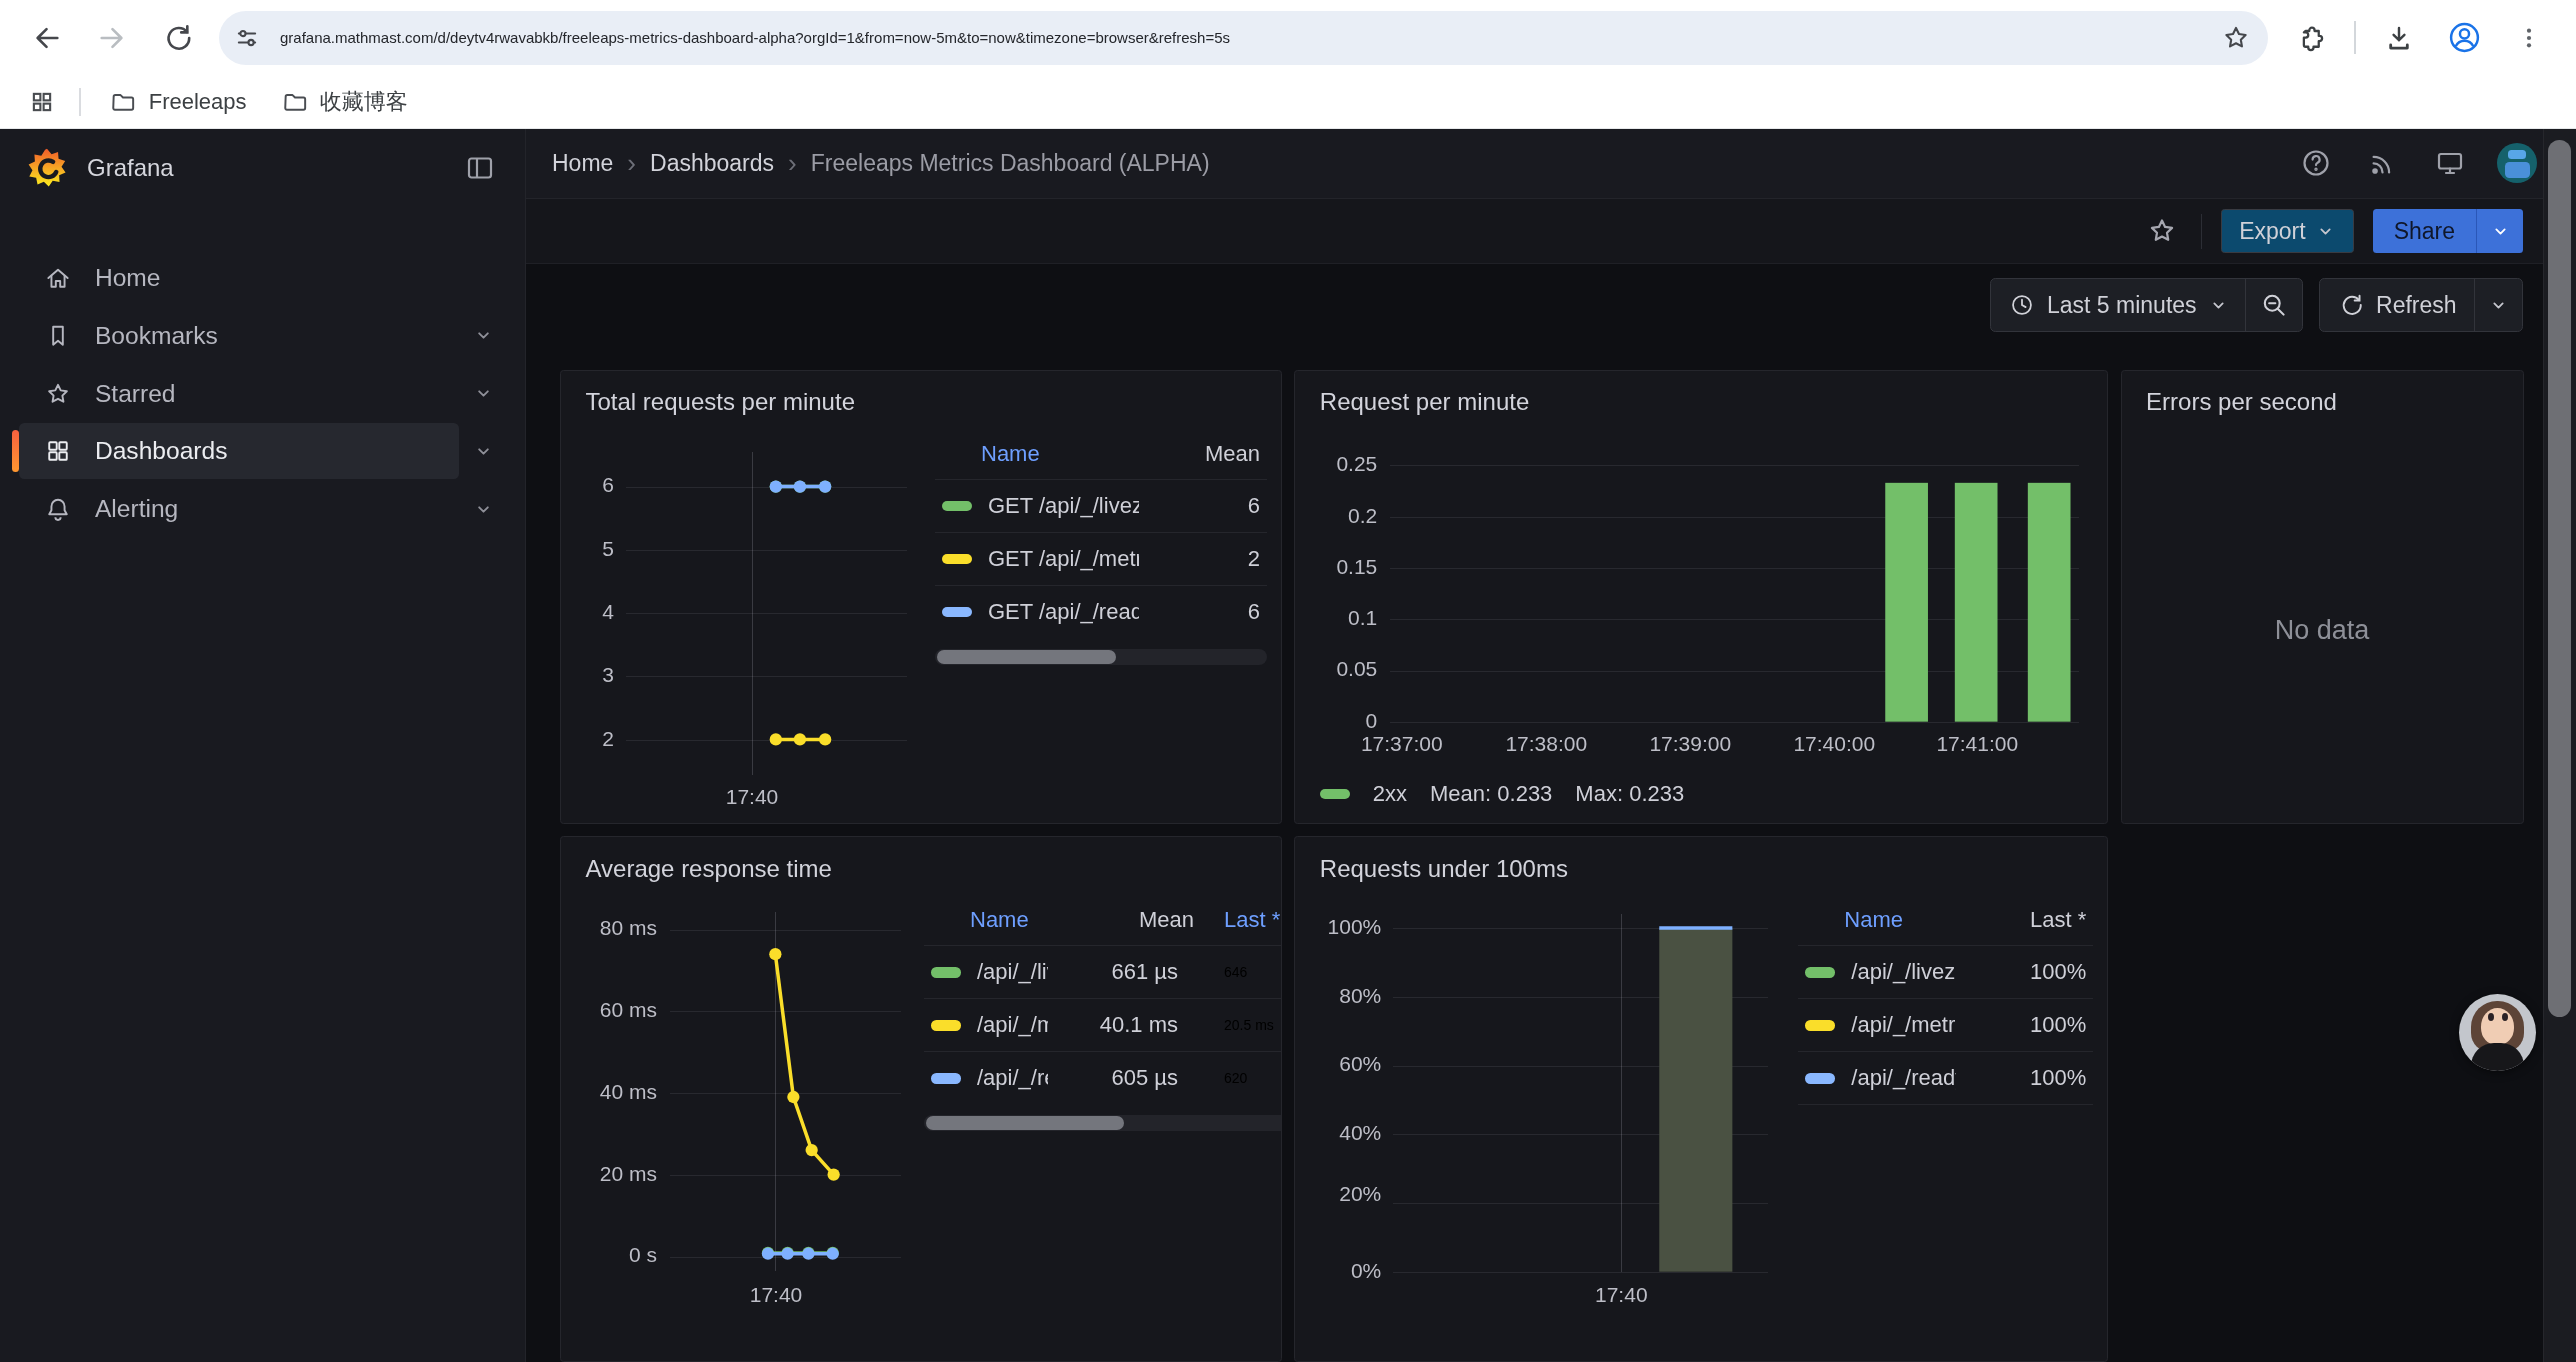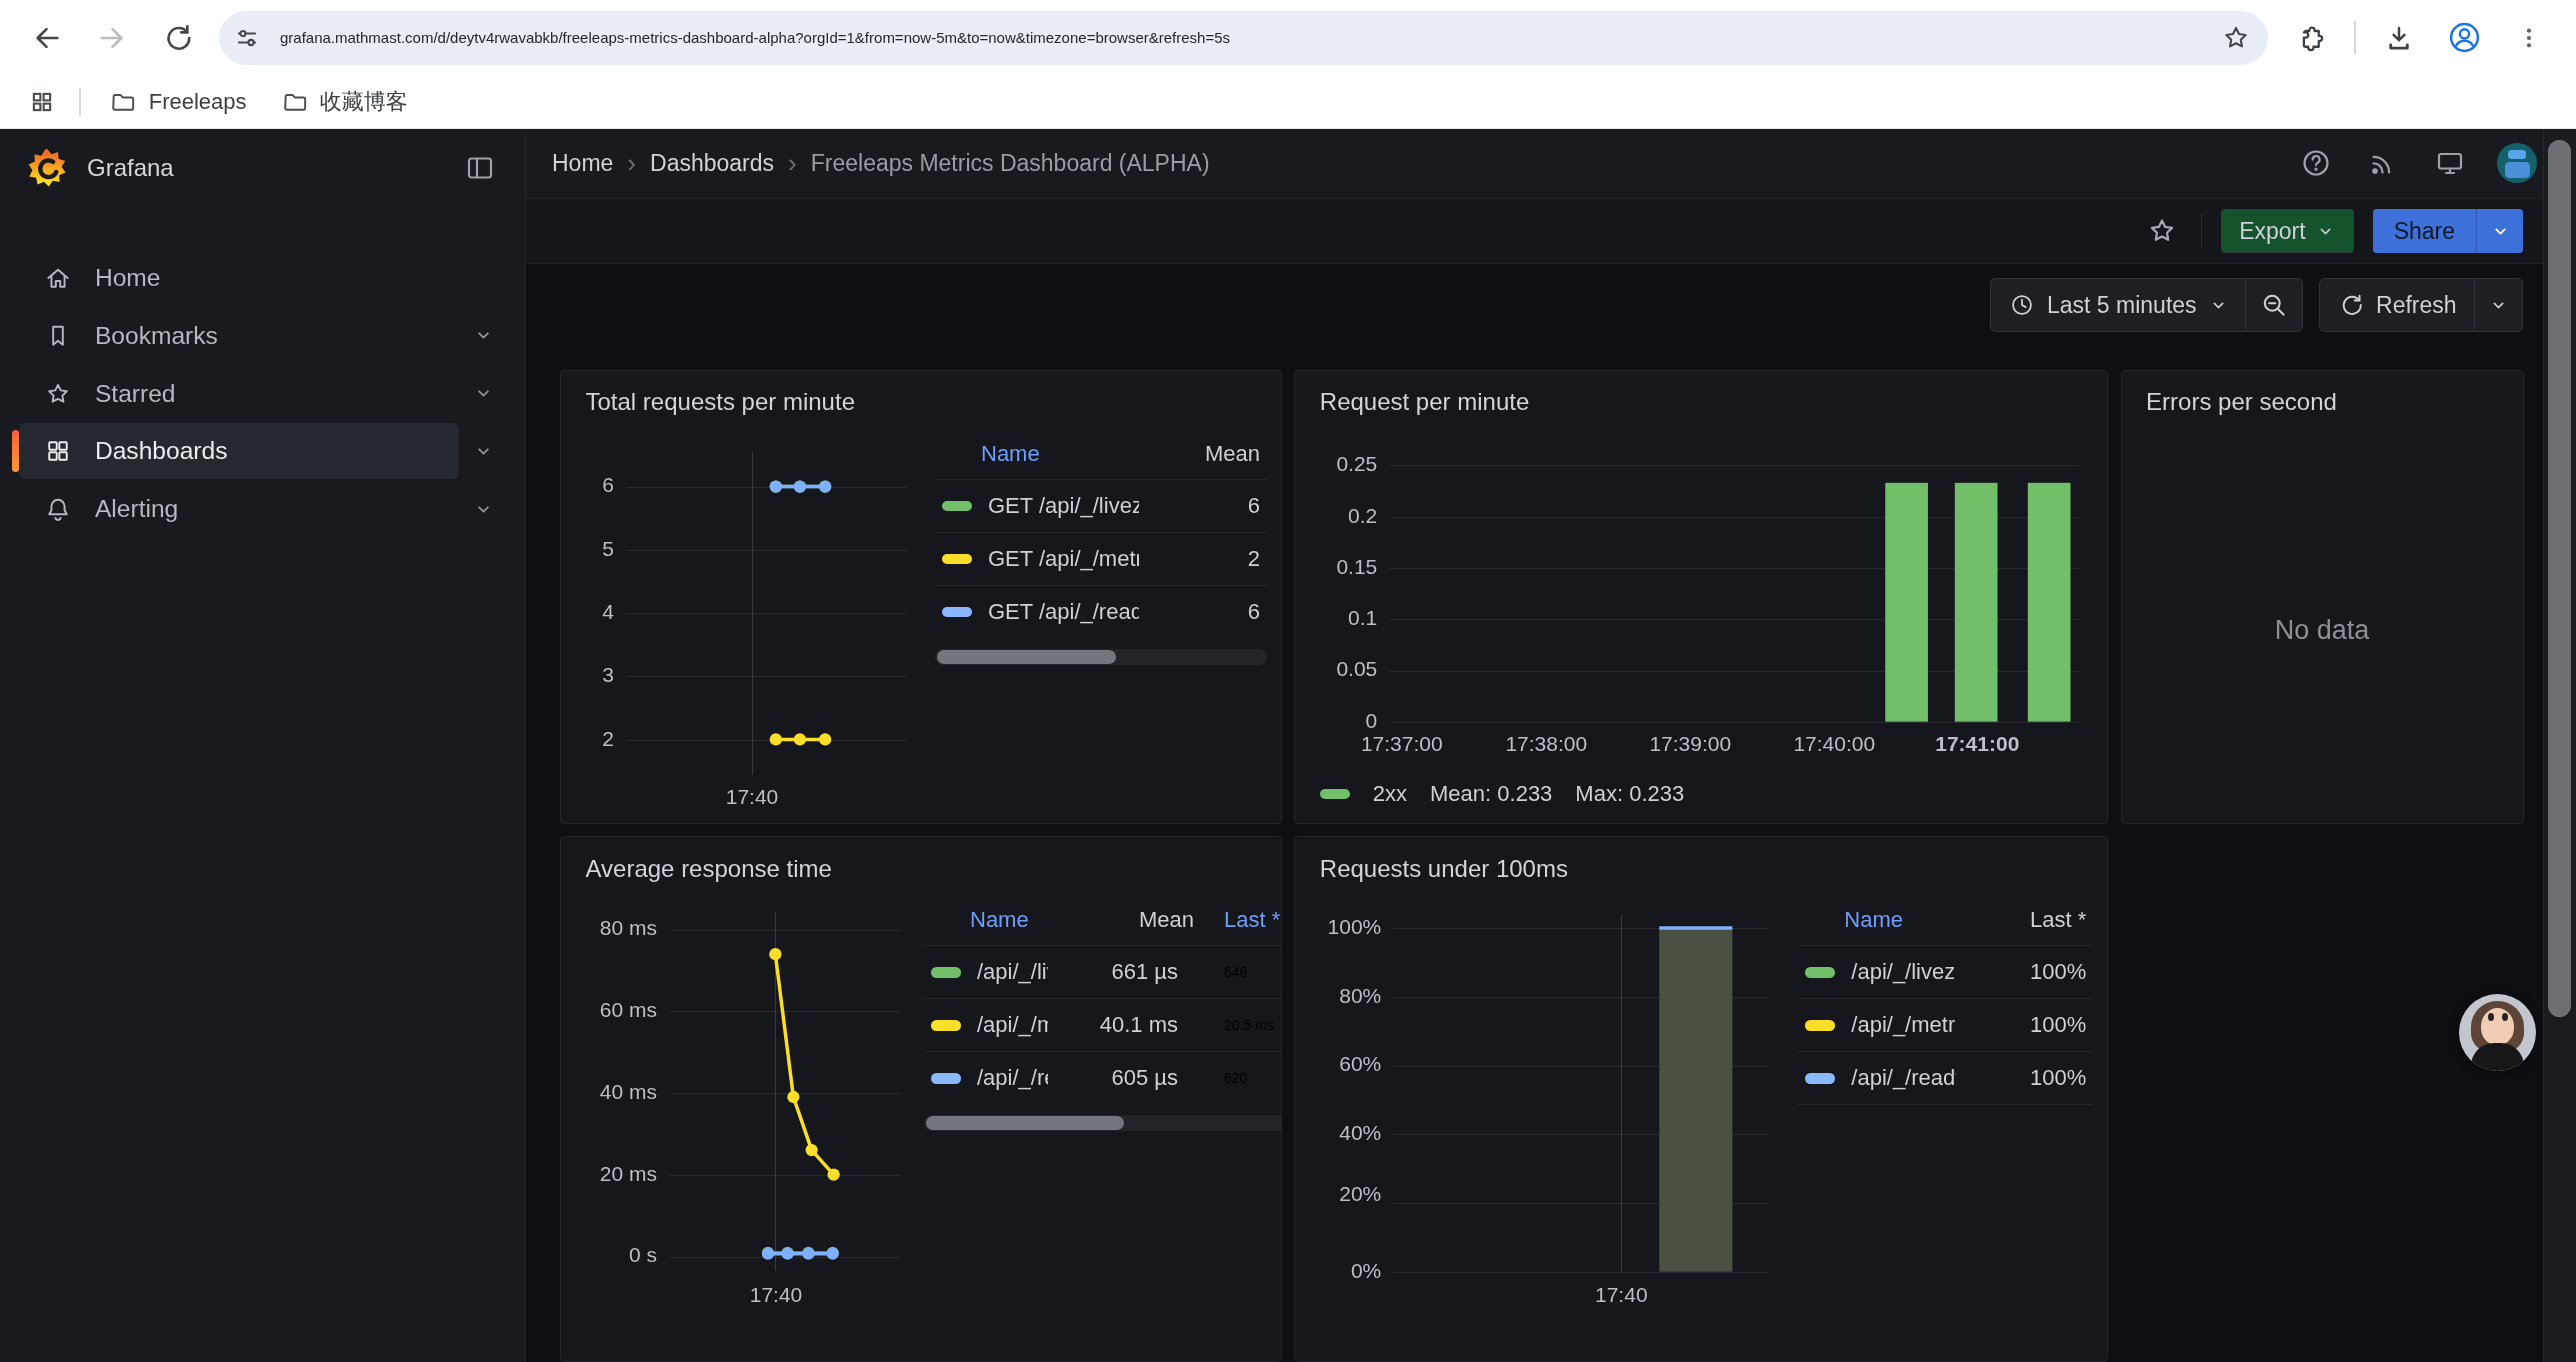--- a/index.html
+++ b/index.html
@@ -41,21 +41,21 @@
   .searchbox input { flex:1; background:transparent; border:none; outline:none; color:#9b9ca5; font-size:23px; font-family:inherit; min-width:0; }
   .kshort { display:flex; align-items:center; gap:8.8px; color:#8e909a; font-size:21px; }
   .hicon { width:39px; height:39px; display:flex; align-items:center; justify-content:center; cursor:pointer; }
   .gf-avatar { width:40px; height:40px; border-radius:50%; background:#15616b; position:relative; overflow:hidden; cursor:pointer; flex:0 0 auto; }
   .gf-avatar::before { content:""; position:absolute; left:11.4px; top:7px; width:17.5px; height:8.8px; border-radius:3.5px; background:#58a6e8; }
   .gf-avatar::after { content:""; position:absolute; left:8px; top:19px; width:24.6px; height:16px; border-radius:4.4px; background:#4a90d9; }
 
   .ctrl-row1 { height:72px; background:#15161b; border-bottom:0.9px solid #1f2026; display:flex; align-items:center; justify-content:flex-end; padding-right:53px; gap:19px; }
   .ctrl-row2 { height:91px; display:flex; align-items:center; justify-content:flex-end; padding-right:53px; gap:16px; }
   .v-div { width:0.9px; height:35px; background:#2c2e35; }
-  .btn-sec { height:44px; display:flex; align-items:center; gap:10.5px; padding:0 17.5px; background:#14532d; border:0.9px solid #393b42; border-radius:3.5px; color:#d0d1d8; font-size:23px; font-weight:500; cursor:pointer; }
+  .btn-sec { height:44px; display:flex; align-items:center; gap:10.5px; padding:0 17.5px; background:#0c4a6e; border:0.9px solid #393b42; border-radius:3.5px; color:#d0d1d8; font-size:23px; font-weight:500; cursor:pointer; }
   .btn-share { height:44px; display:flex; align-items:stretch; border-radius:3.5px; overflow:hidden; cursor:pointer; }
   .btn-share .sh-main { background:#3D71D9; color:#0f172a; font-size:23px; font-weight:400; display:flex; align-items:center; padding:8px 21px; }
   .btn-share .sh-chev { background:#3D71D9; border-left:1.8px solid #2a57b8; width:47px; display:flex; align-items:center; justify-content:center; }
   .picker { height:54px; display:flex; align-items:stretch; background:#1d1f25; border:0.9px solid #32343b; border-radius:5.3px; overflow:hidden; }
   .picker .seg { display:flex; align-items:center; gap:12.3px; padding:0 17.5px; color:#d0d1d8; font-size:23px; font-weight:500; cursor:pointer; }
   .picker .seg-sep { width:0.9px; background:#32343b; }
   .picker .seg.icon-only { padding:0 14px; }
 
   
   .panels { padding:23px 0 0 34px; }
@@ -457,21 +457,21 @@
                 <div class="grid-h" style="left: 81px; top: 197px; width: 689px;"></div>
                 <div class="tick tick-y" style="left: 0px; top: 184px; width: 68px;">0.1</div>
                 <div class="grid-h" style="left: 81px; top: 249px; width: 689px;"></div>
                 <div class="tick tick-y" style="left: 0px; top: 235px; width: 68px;">0.05</div>
                 <div class="grid-h" style="left: 81px; top: 300px; width: 689px;"></div>
                 <div class="tick tick-y" style="left: 0px; top: 287px; width: 68px;">0</div>
                 <div class="tick tick-x" style="left: 13.5px; top: 310px; width: 158px;">17:37:00</div>
                 <div class="tick tick-x" style="left: 158px; top: 310px; width: 158px;">17:38:00</div>
                 <div class="tick tick-x" style="left: 302px; top: 310px; width: 158px;">17:39:00</div>
                 <div class="tick tick-x" style="left: 446px; top: 310px; width: 158px;">17:40:00</div>
-                <div class="tick tick-x" style="left: 589px; top: 310px; width: 158px; font-weight: bold;">17:41:00</div>
+                <div class="tick tick-x" style="left: 589px; top: 310px; width: 158px;">17:41:00</div>
                 <svg width="786" height="354" style="position: absolute; left: 0px; top: 0px;" viewBox="0 0 896 404">
                   <rect x="657.134" y="69.42407199100111" width="48.732" height="272.57592800899886" fill="#73BF69"></rect>
                   <rect x="736.52" y="69.42407199100111" width="48.732" height="272.57592800899886" fill="#73BF69"></rect>
                   <rect x="819.836" y="69.42407199100111" width="48.732" height="272.57592800899886" fill="#73BF69"></rect>
                 </svg>
               </div>
             <div class="legend-inline">
               <span class="pill" style="background: rgb(115, 191, 105);"></span>
               <span>2xx</span>
               <span>Mean: 0.233</span>

